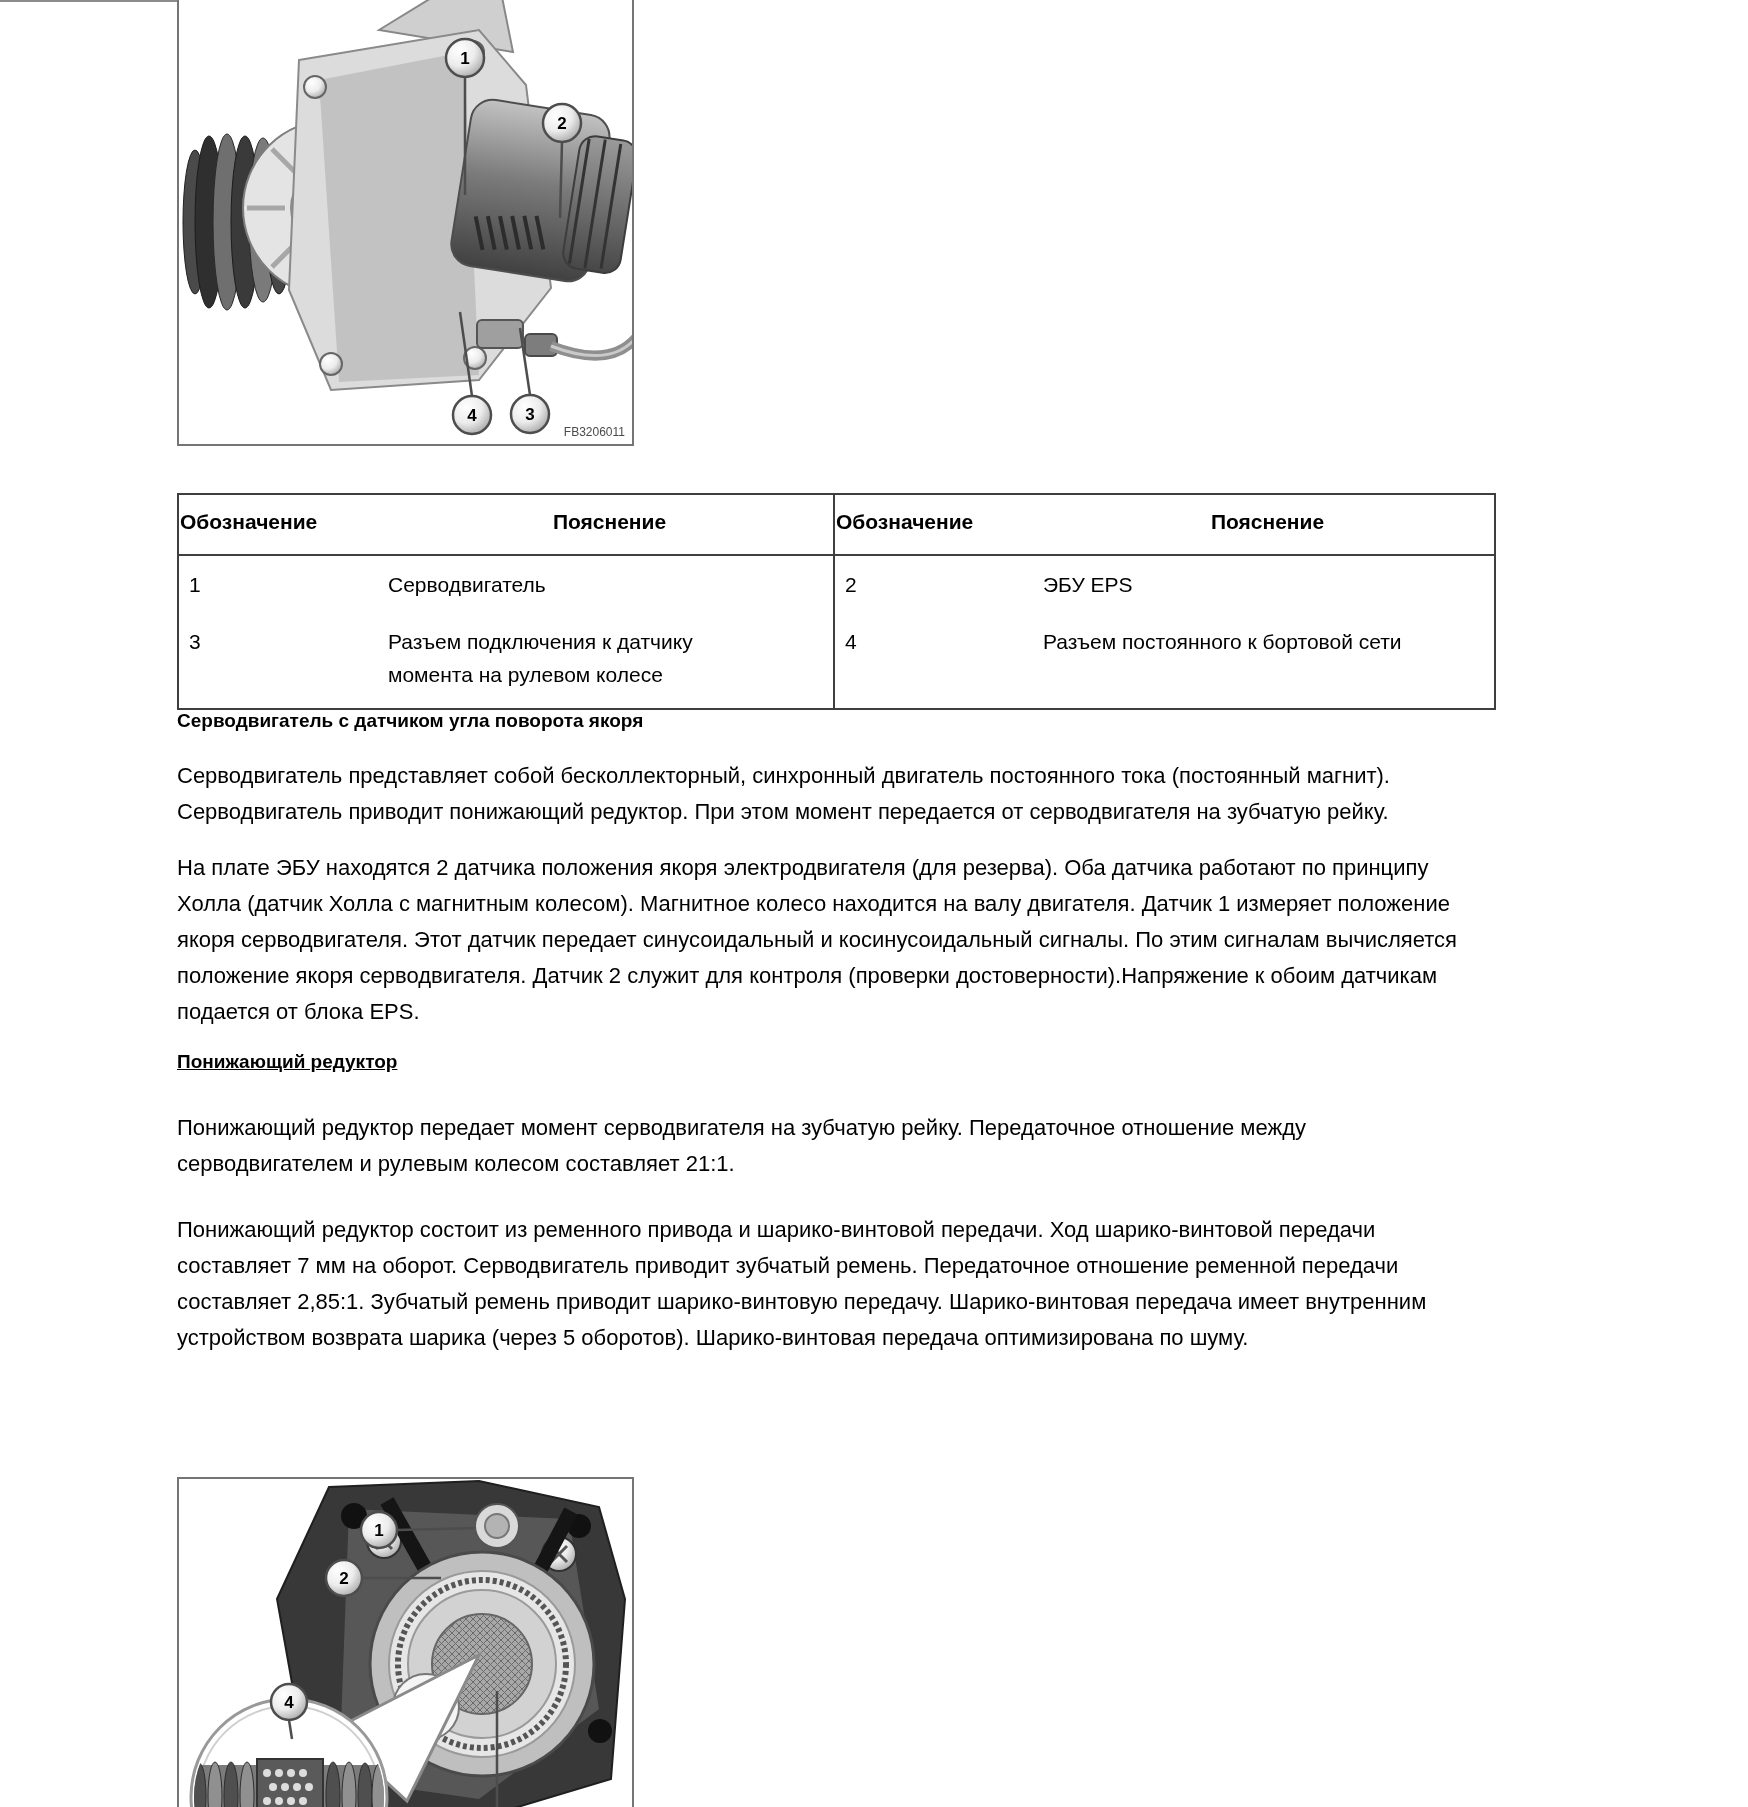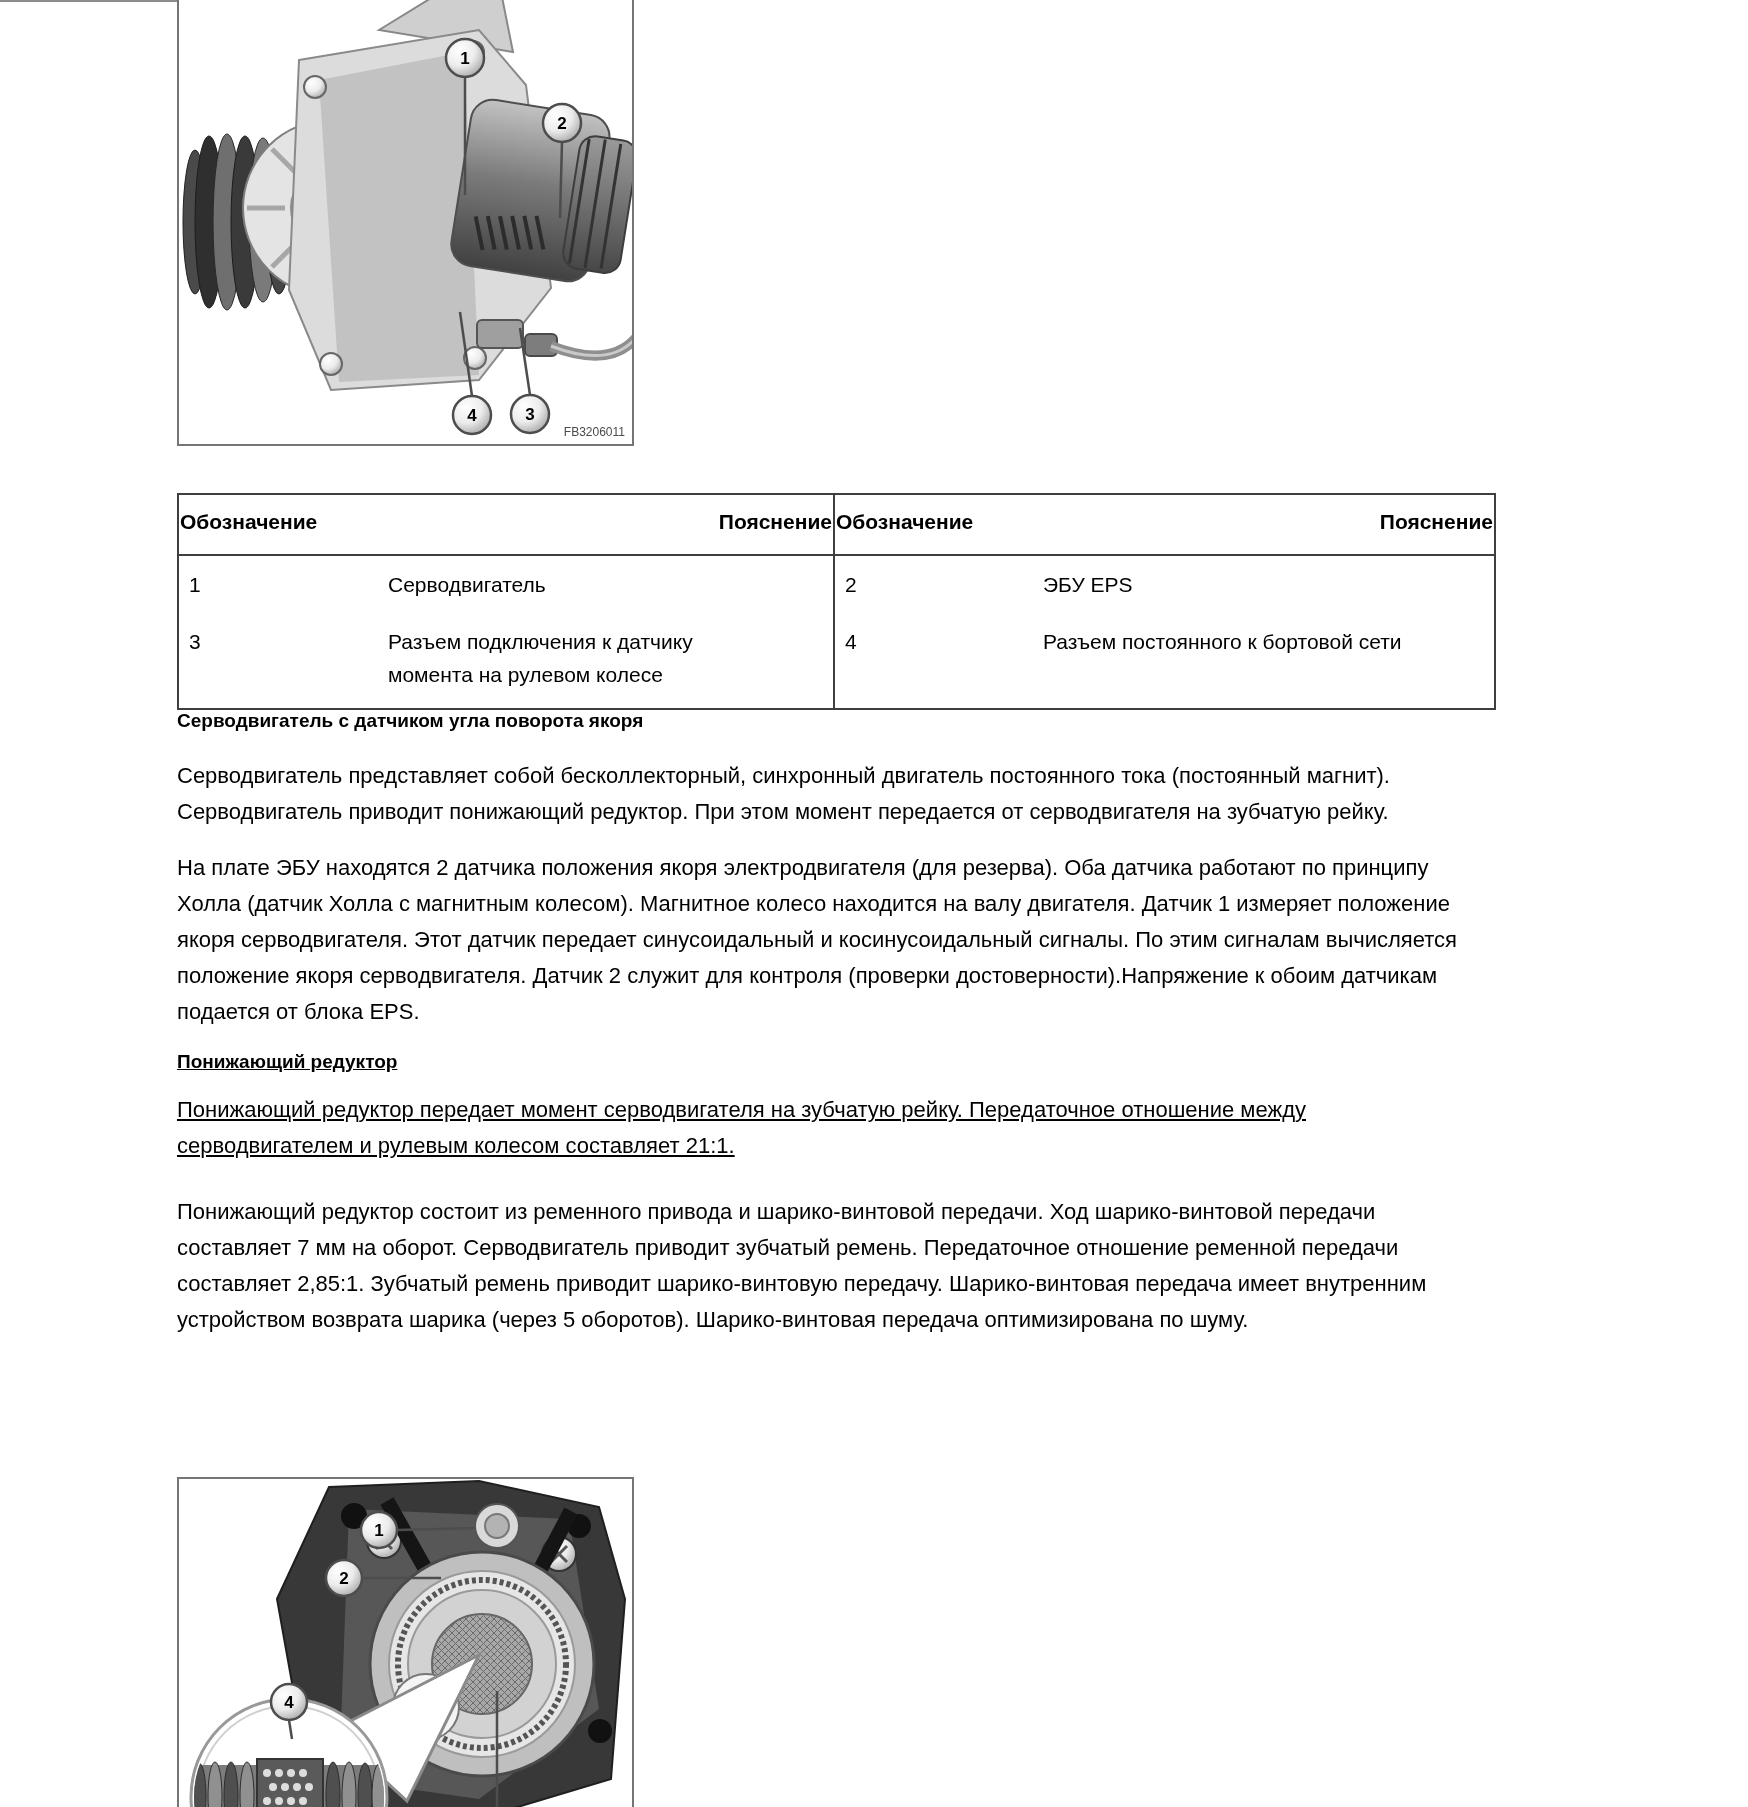--- a/index.html
+++ b/index.html
@@ -10,36 +10,36 @@
   .topline{position:absolute;left:0;top:0;width:179px;height:2px;background:#8c8c8c;}
   .figbox{position:absolute;background:#fff;border:2px solid #757575;box-sizing:border-box;overflow:hidden;}
   #fig-top{left:177px;top:-10px;width:457px;height:456px;border-top:none;}
   #fig-bottom{left:177px;top:1477px;width:457px;height:340px;border-bottom:none;}
   table.legend{
     position:absolute;left:177px;top:493px;width:1317px;border-collapse:collapse;
     table-layout:fixed;font-size:21px;line-height:33px;
   }
   table.legend{border:2px solid #3f3f3f;}
   table.legend th,table.legend td{vertical-align:top;font-weight:normal;}
-  table.legend th{font-weight:bold;text-align:right;height:48px;padding-top:10px;
+  table.legend th{font-weight:bold;text-align:center;height:48px;padding-top:10px;
     border-bottom:2px solid #3f3f3f;}
   table.legend th.idcol{text-align:left;}
   table.legend .pair2{border-left:2px solid #3f3f3f;}
   table.legend td.idcell{padding:12px 0 0 10px;}
   table.legend td.desc{padding:12px 0 0 2px;}
   tr.r1 td{height:45px;}
   tr.r2 td{height:83px;}
   td.desc .constrain2{width:330px;}
   td.desc .constrain4{width:360px;}
   #textflow{position:absolute;left:177px;top:693px;width:1302px;}
   #textflow h2{font-size:19px;line-height:28px;font-weight:bold;margin:14px 0 0 0;}
   #textflow h2.second{margin-top:18px;text-decoration:underline;}
   #textflow p{font-size:22px;line-height:36px;margin:23px 0 0 0;}
   #textflow p.p2{margin-top:20px;}
-  #textflow p.p3{margin-top:16px;text-decoration:underline;}
+  #textflow p.p3{margin-top:34px;}
   #textflow p.p4{margin-top:30px;}
   .co-num{font-weight:bold;font-size:17px;}
   .figcode{font-size:12px;fill:#4a4a4a;}
 </style>
 </head>
 <body>
 
 <div id="page">
 
   <div class="topline"></div>

